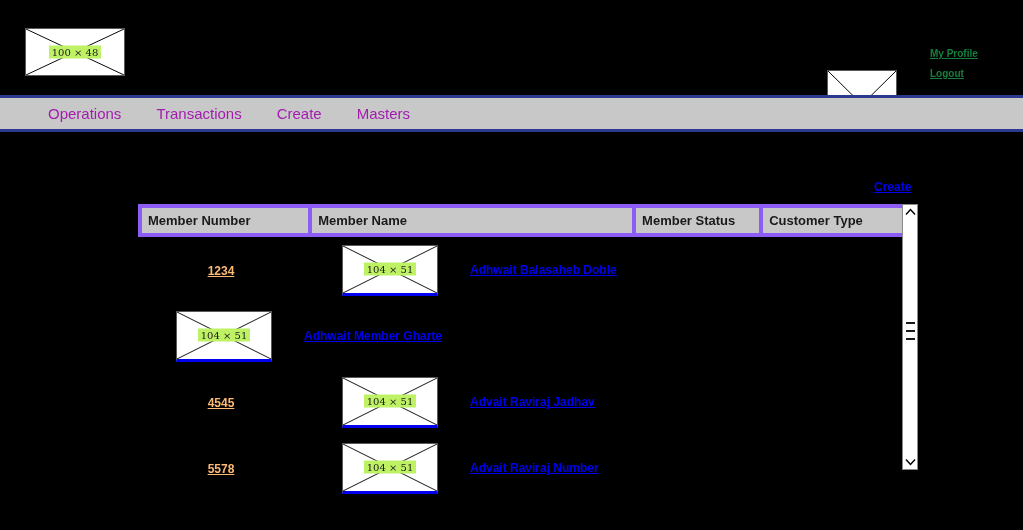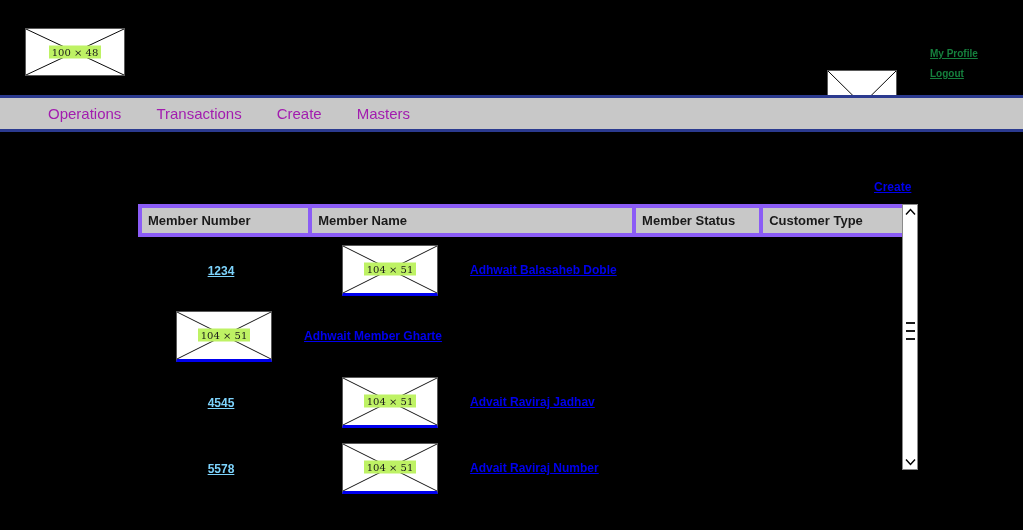--- a/index.html
+++ b/index.html
@@ -156,21 +156,21 @@
   }
   .cell-name {
     flex: 0 0 316px;
     display: flex;
     align-items: center;
   }
   .cell-stat { flex: 0 0 147px; }
   .cell-type { flex: 0 0 151px; }
 
   .num-link {
-    color: #7dd3fc;
+    color: #fdba74;
     font-size: 12px;
     font-weight: bold;
     text-decoration: underline;
     cursor: pointer;
   }
   .row-thumb {
     width: 96px; height: 51px;
     margin-left: 38px;
     border-bottom: 3px solid #0000ee;
   }

